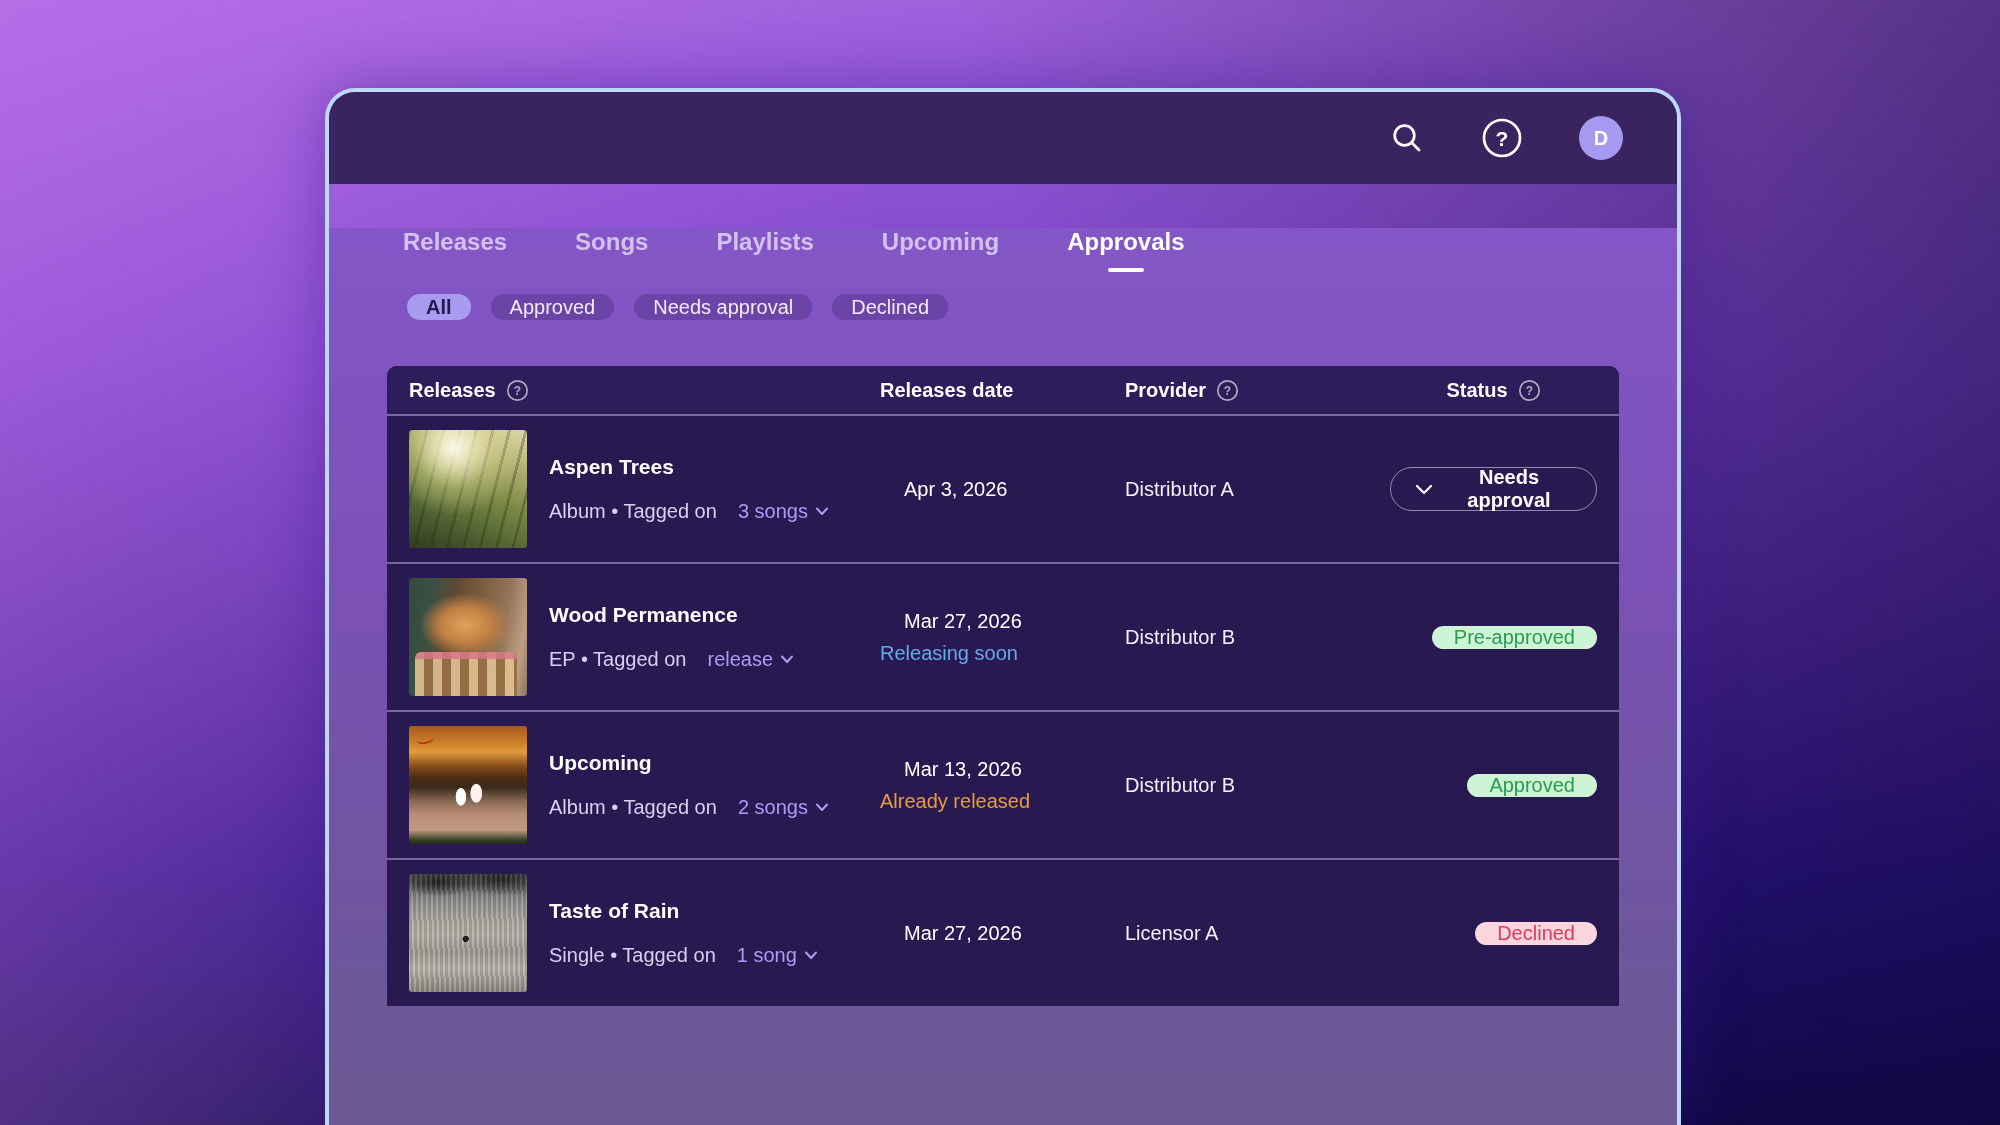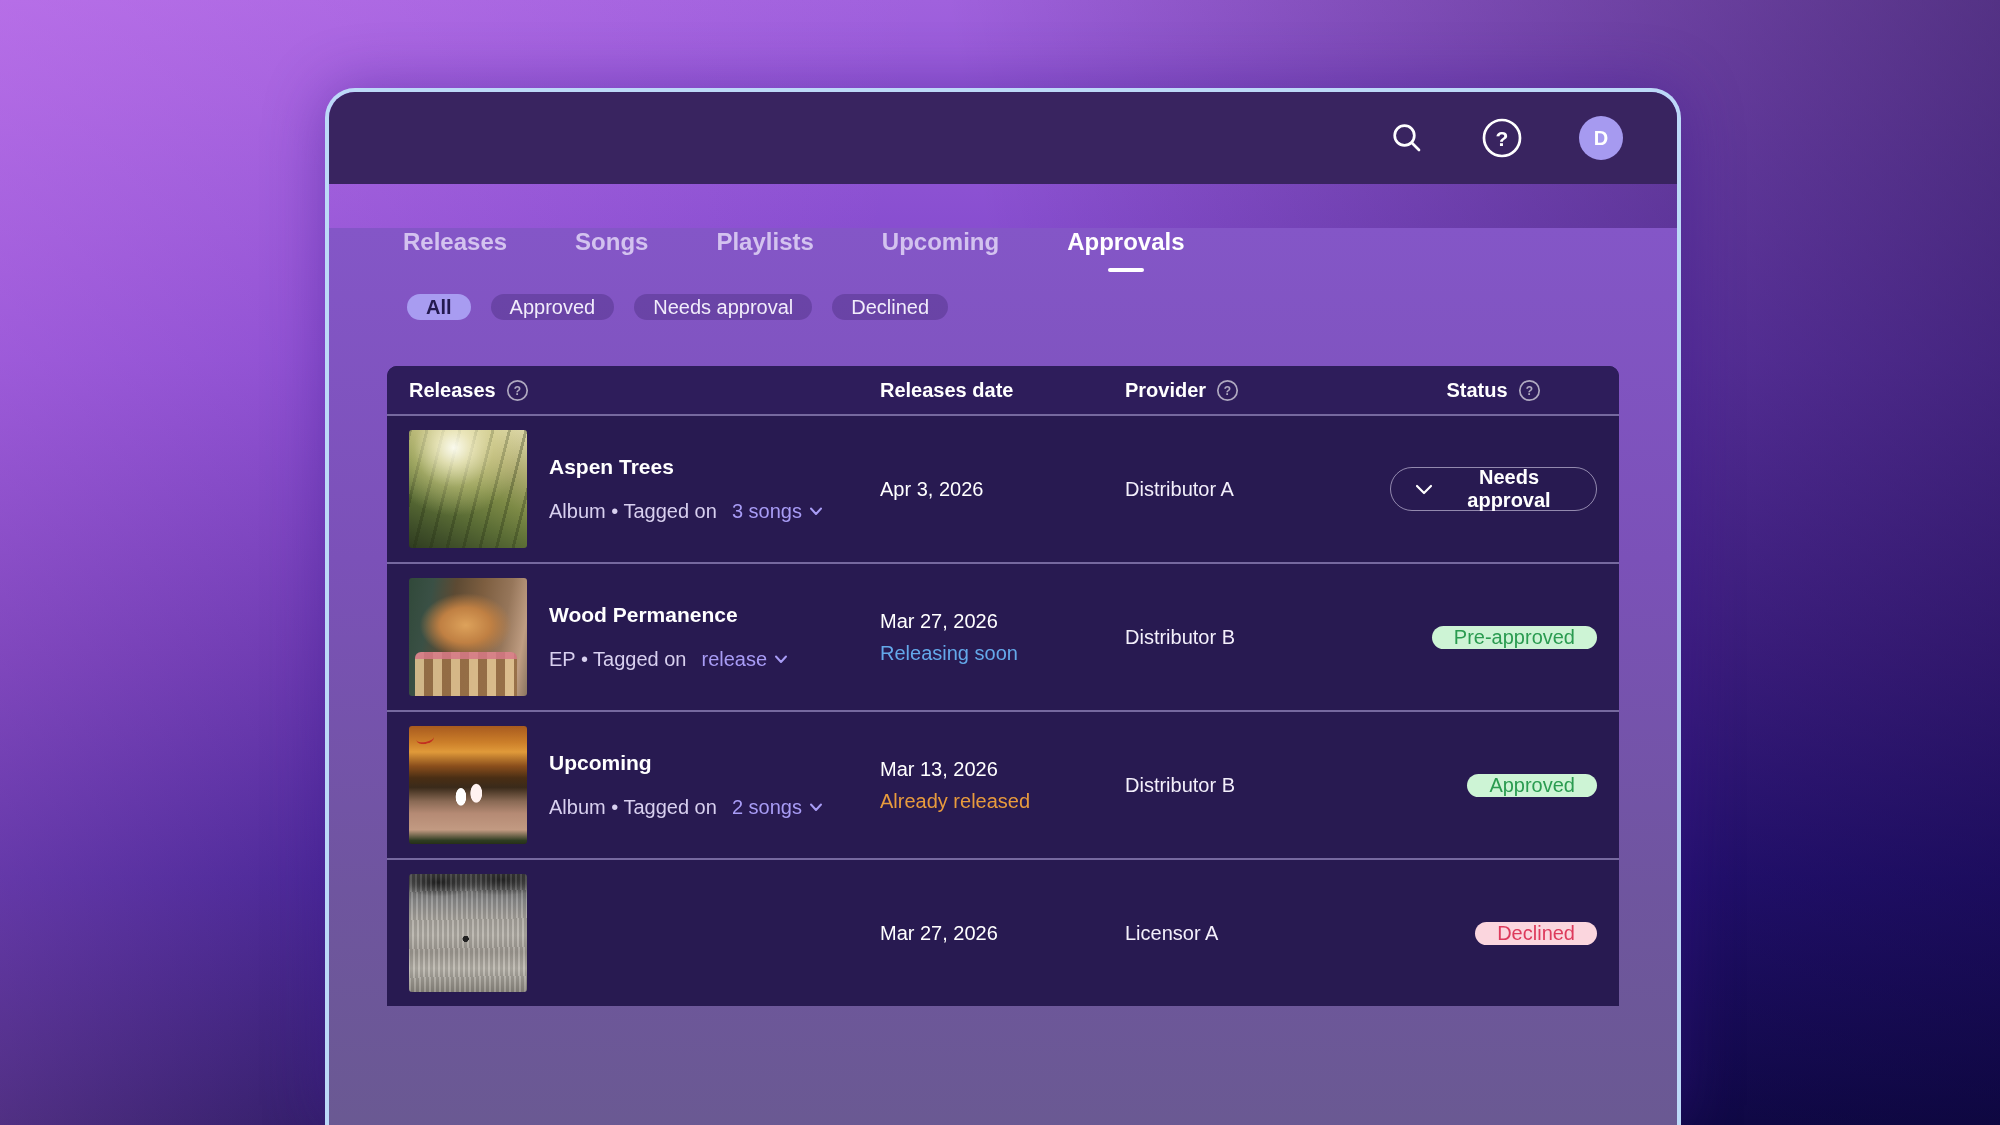--- a/index.html
+++ b/index.html
@@ -73,23 +73,23 @@
     align-items: center; padding: 0 22px;
   }
   .thead { height: 48px; background: #2e1d5b; }
   .th { display: flex; align-items: center; gap: 10px; font-size: 20px; font-weight: 700; color: #ffffff; }
   .th.center { justify-content: center; }
   .help-badge { color: rgba(255,255,255,0.62); display: inline-flex; cursor: pointer; background: none; border: none; }
 
   .trow { height: 148px; border-top: 2px solid rgba(196,184,238,0.5); }
   .release-cell { display: flex; align-items: center; gap: 22px; }
   .rtitle { font-size: 21px; font-weight: 700; color: #ffffff; }
-  .rsub { display: flex; align-items: center; gap: 15px; margin-top: 21px; font-size: 20px; color: #d8d0ef; }
+  .rsub { display: flex; align-items: center; gap: 21px; margin-top: 21px; font-size: 20px; color: #d8d0ef; }
   .rsub a { color: #a89cf5; text-decoration: none; display: inline-flex; align-items: center; gap: 7px; cursor: pointer; }
-  .rdate { font-size: 20px; color: #ffffff; }
+  .rdate { font-size: 20px; color: #ffffff; margin-left: 24px; }
   .note { margin-top: 9px; font-size: 20px; }
   .note:empty { display: none; }
   .note-blue { color: #64a9ea; }
   .note-orange { color: #e89b3d; }
   .rprovider { font-size: 20px; color: #f3effb; }
   .status-cell { justify-self: end; }
 
   .status-outline {
     display: inline-flex; align-items: center; gap: 13px; height: 44px; padding: 0 24px;
     border: 1.5px solid rgba(235,230,252,0.55); border-radius: 24px;
@@ -312,20 +312,32 @@
         </div>
         <div class="rprovider">Distributor B</div>
         <div class="status-cell">
           <span class="pill pill-green">Approved</span>
         </div>
       </div>
 
       <div class="trow">
         <div class="release-cell">
           <div class="art art-rain"></div>
+          <div>
+            <div class="rtitle">Taste of Rain</div>
+            <div class="rsub">
+              <span>Single • Tagged on</span>
+              <a>
+                <span>1 song</span>
+                <svg class="chev" width="14" height="9" viewBox="0 0 14 9" fill="none">
+                    <path d="M2 1.5 L7 7 L12 1.5" stroke="currentColor" stroke-width="2" stroke-linecap="round" stroke-linejoin="round"></path>
+                  </svg>
+              </a>
+            </div>
+          </div>
         </div>
         <div>
           <div class="rdate">Mar 27, 2026</div>
 
         </div>
         <div class="rprovider">Licensor A</div>
         <div class="status-cell">
           <span class="pill pill-red">Declined</span>
         </div>
       </div>

